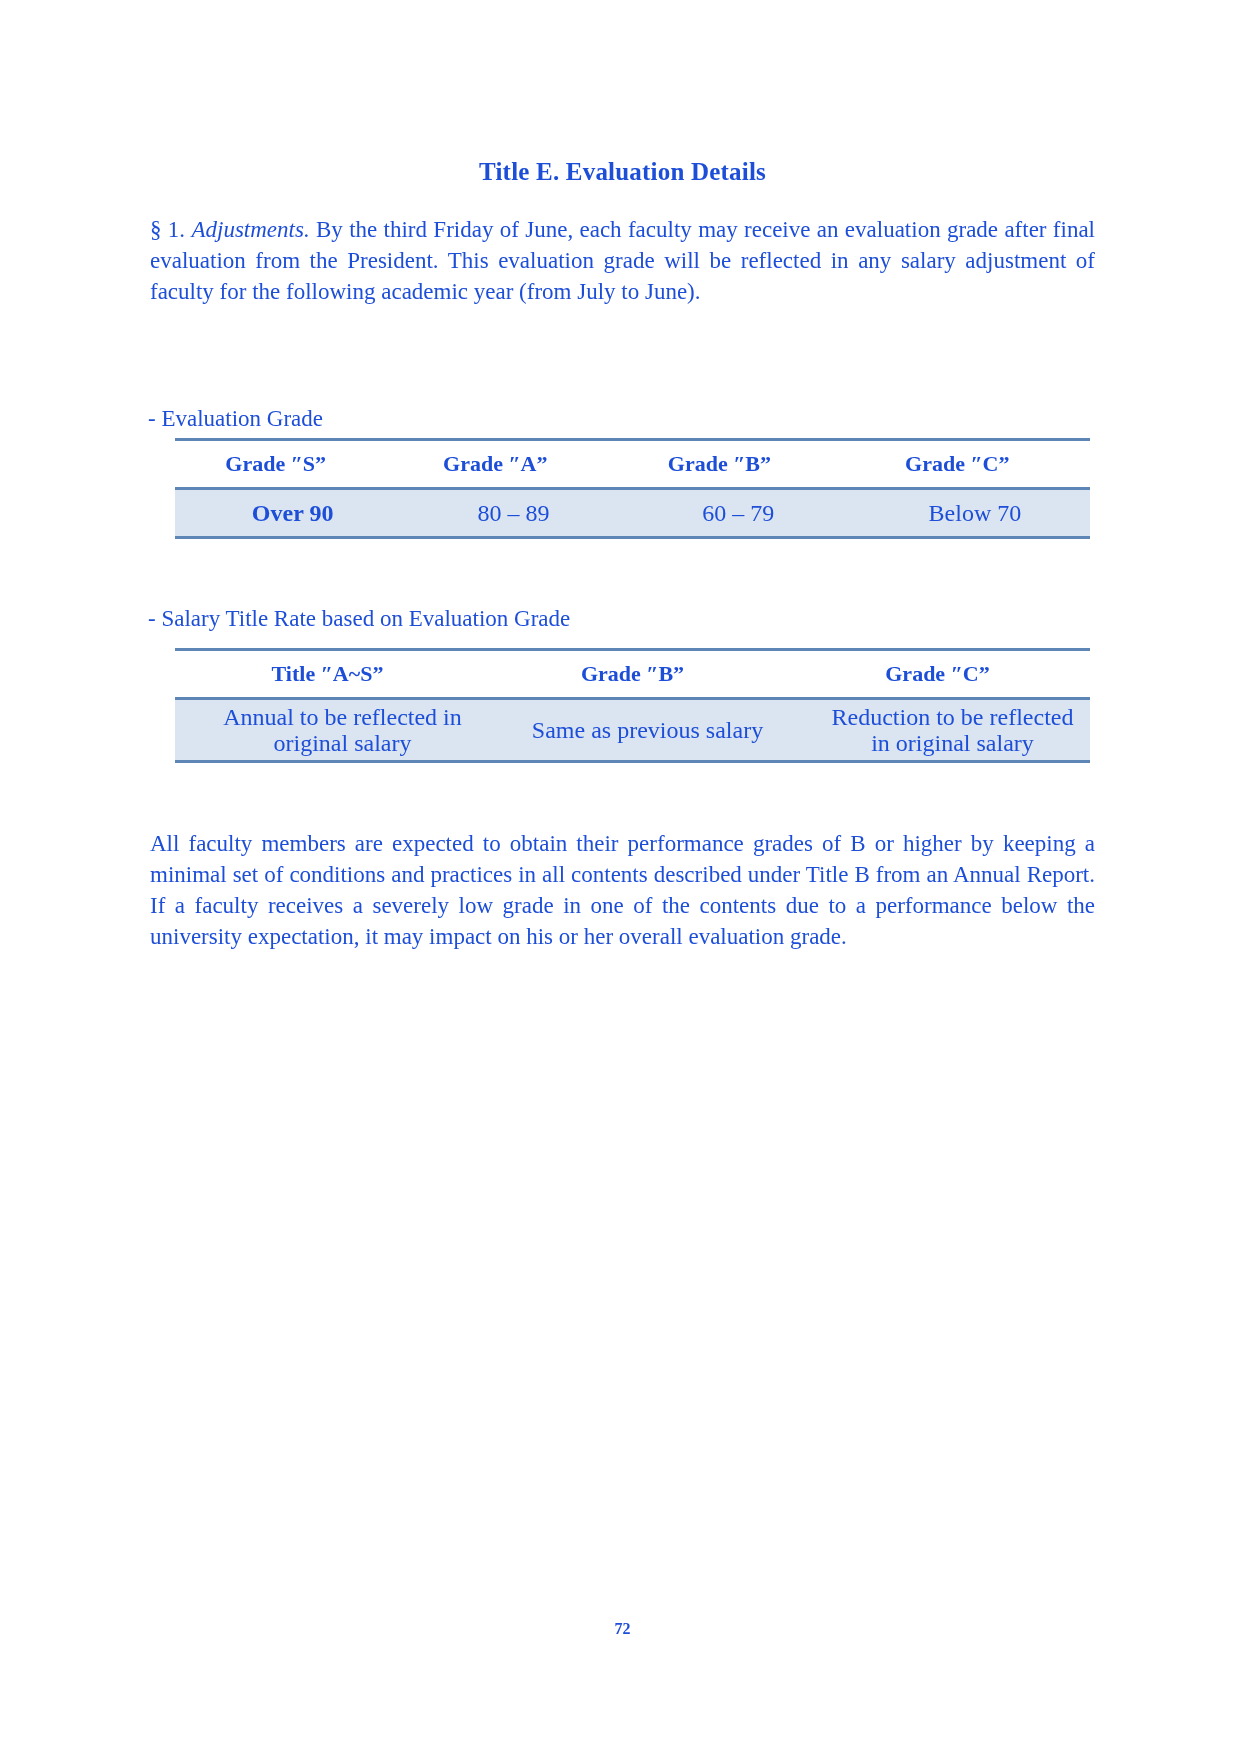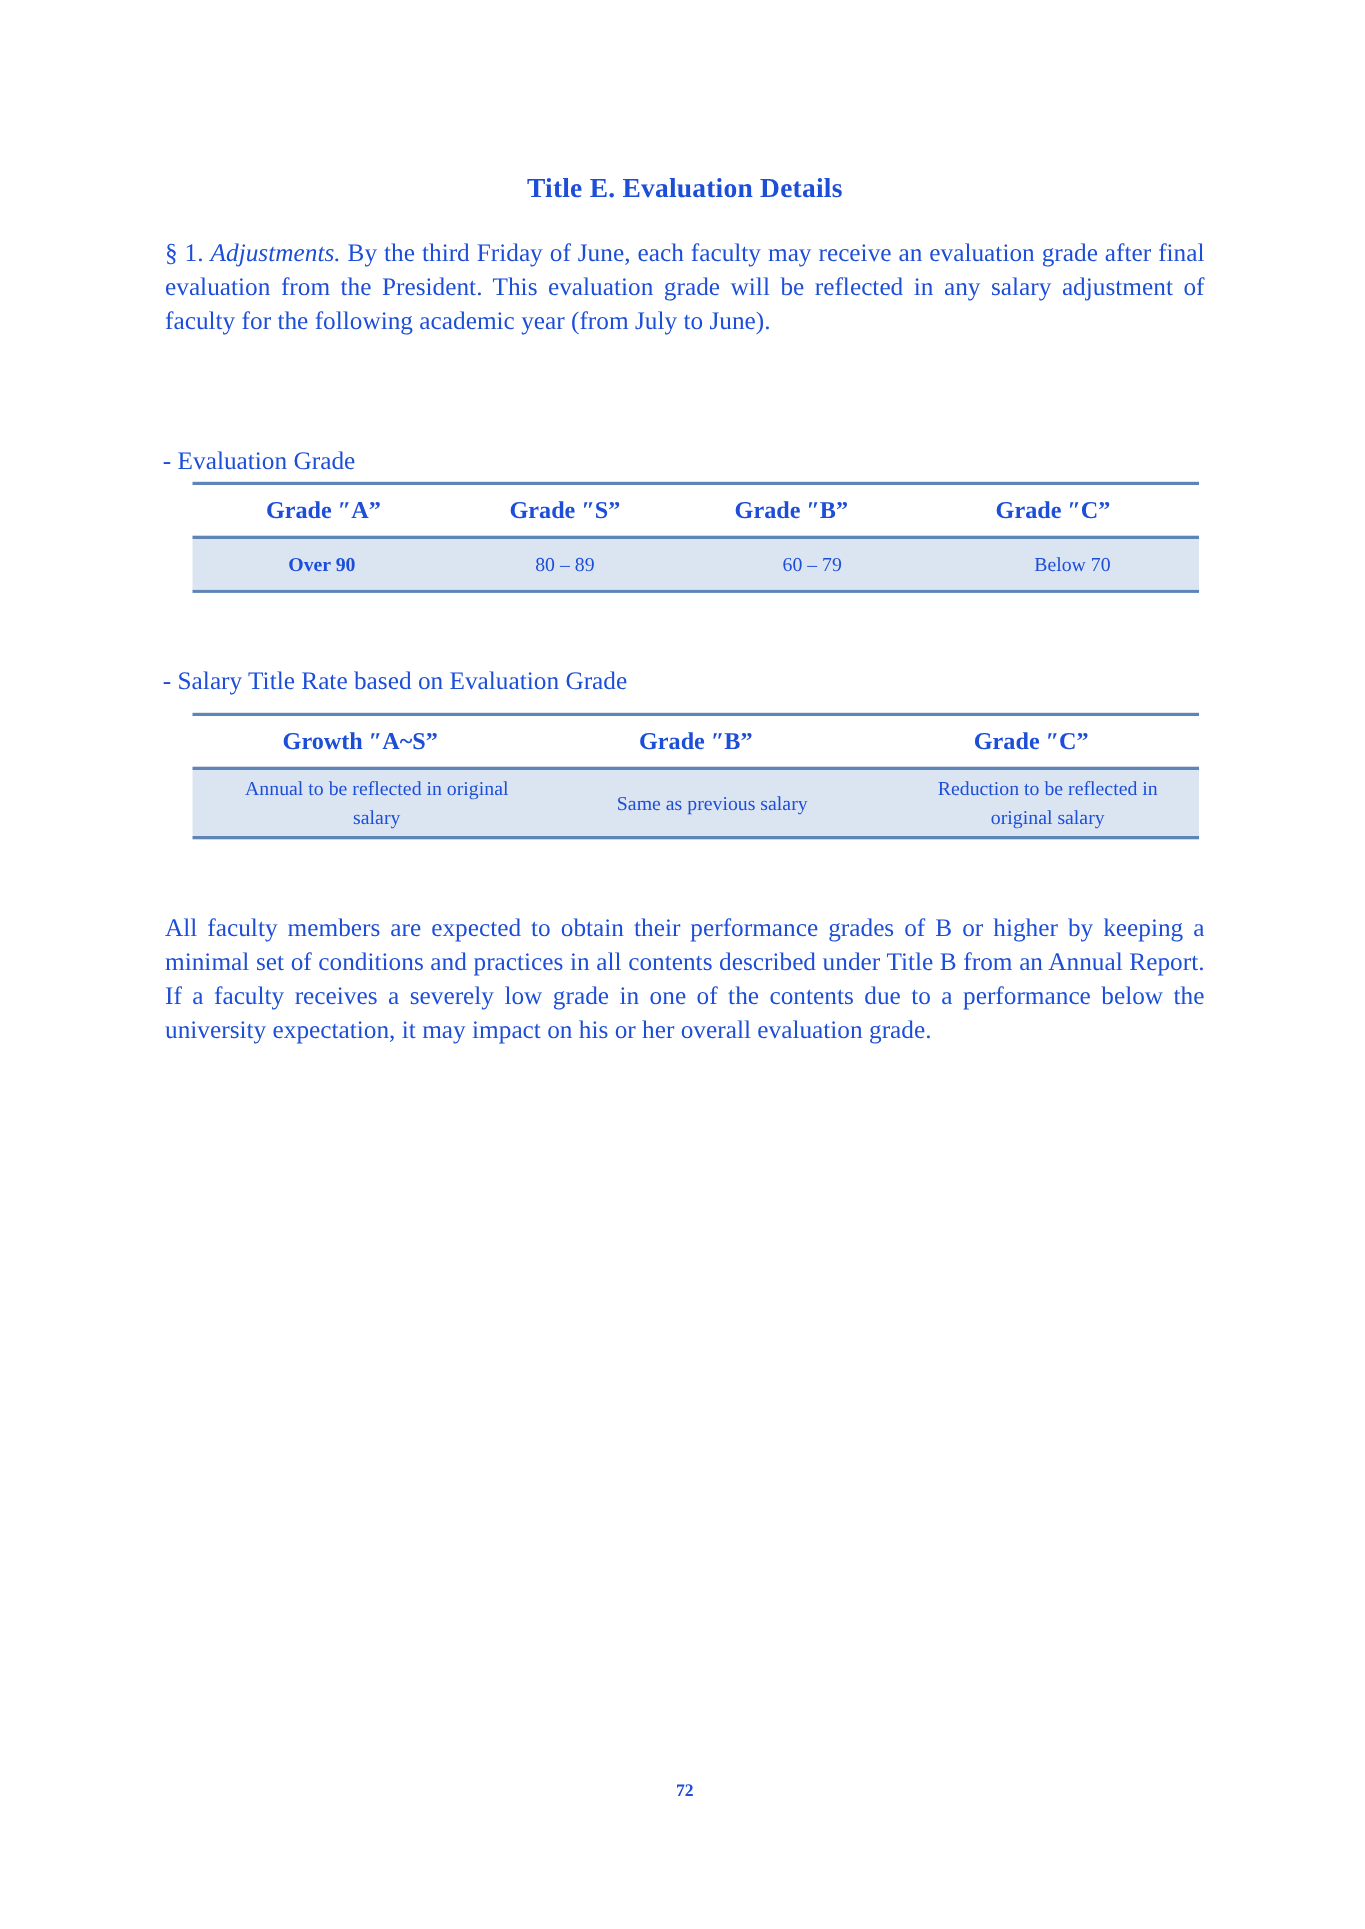--- a/index.html
+++ b/index.html
@@ -66,21 +66,21 @@
     background: #ffffff;
   }
   .trow-head .tcell {
     font-weight: bold;
     font-size: 22px;
   }
   .trow-data {
     background: var(--fill);
   }
   .trow-data .tcell {
-    font-size: 18px;
+    font-size: 24px;
     margin-left: 30px;
   }
   .tbl-1 .trow { min-height: 46px; }
   .tbl-2 .trow-head { min-height: 46px; }
   .tbl-2 .trow-data { min-height: 60px; }
   .tcell {
     display: flex;
     align-items: center;
     justify-content: center;
     text-align: center;
@@ -110,38 +110,38 @@
 <div class="page">
 
   <h1 class="doc-title">Title E. Evaluation Details</h1>
 
   <p class="para para-adjustments"><span>§ 1. </span><span class="italic">Adjustments.</span><span> By the third Friday of June, each faculty may receive an evaluation grade after final evaluation from the President. This evaluation grade will be reflected in any salary adjustment of faculty for the following academic year (from July to June).</span></p>
 
   <div class="tbl-heading heading-1">- Evaluation Grade</div>
 
   <div class="tbl tbl-1">
     <div class="trow trow-head">
+      <div class="tcell c0">Grade ″S”</div>
       <div class="tcell c1">Grade ″A”</div>
-      <div class="tcell c0">Grade ″S”</div>
       <div class="tcell c2">Grade ″B”</div>
       <div class="tcell c3">Grade ″C”</div>
     </div>
     <div class="trow trow-data">
       <div class="tcell c0 cell-bold">Over 90</div>
       <div class="tcell c1">80 – 89</div>
       <div class="tcell c2">60 – 79</div>
       <div class="tcell c3">Below 70</div>
     </div>
   </div>
 
   <div class="tbl-heading heading-2">- Salary Title Rate based on Evaluation Grade</div>
 
   <div class="tbl tbl-2">
     <div class="trow trow-head">
-      <div class="tcell">Growth ″A~S”</div>
+      <div class="tcell">Title ″A~S”</div>
       <div class="tcell">Grade ″B”</div>
       <div class="tcell">Grade ″C”</div>
     </div>
     <div class="trow trow-data">
       <div class="tcell">Annual to be reflected in original salary</div>
       <div class="tcell">Same as previous salary</div>
       <div class="tcell">Reduction to be reflected in original salary</div>
     </div>
   </div>
 

